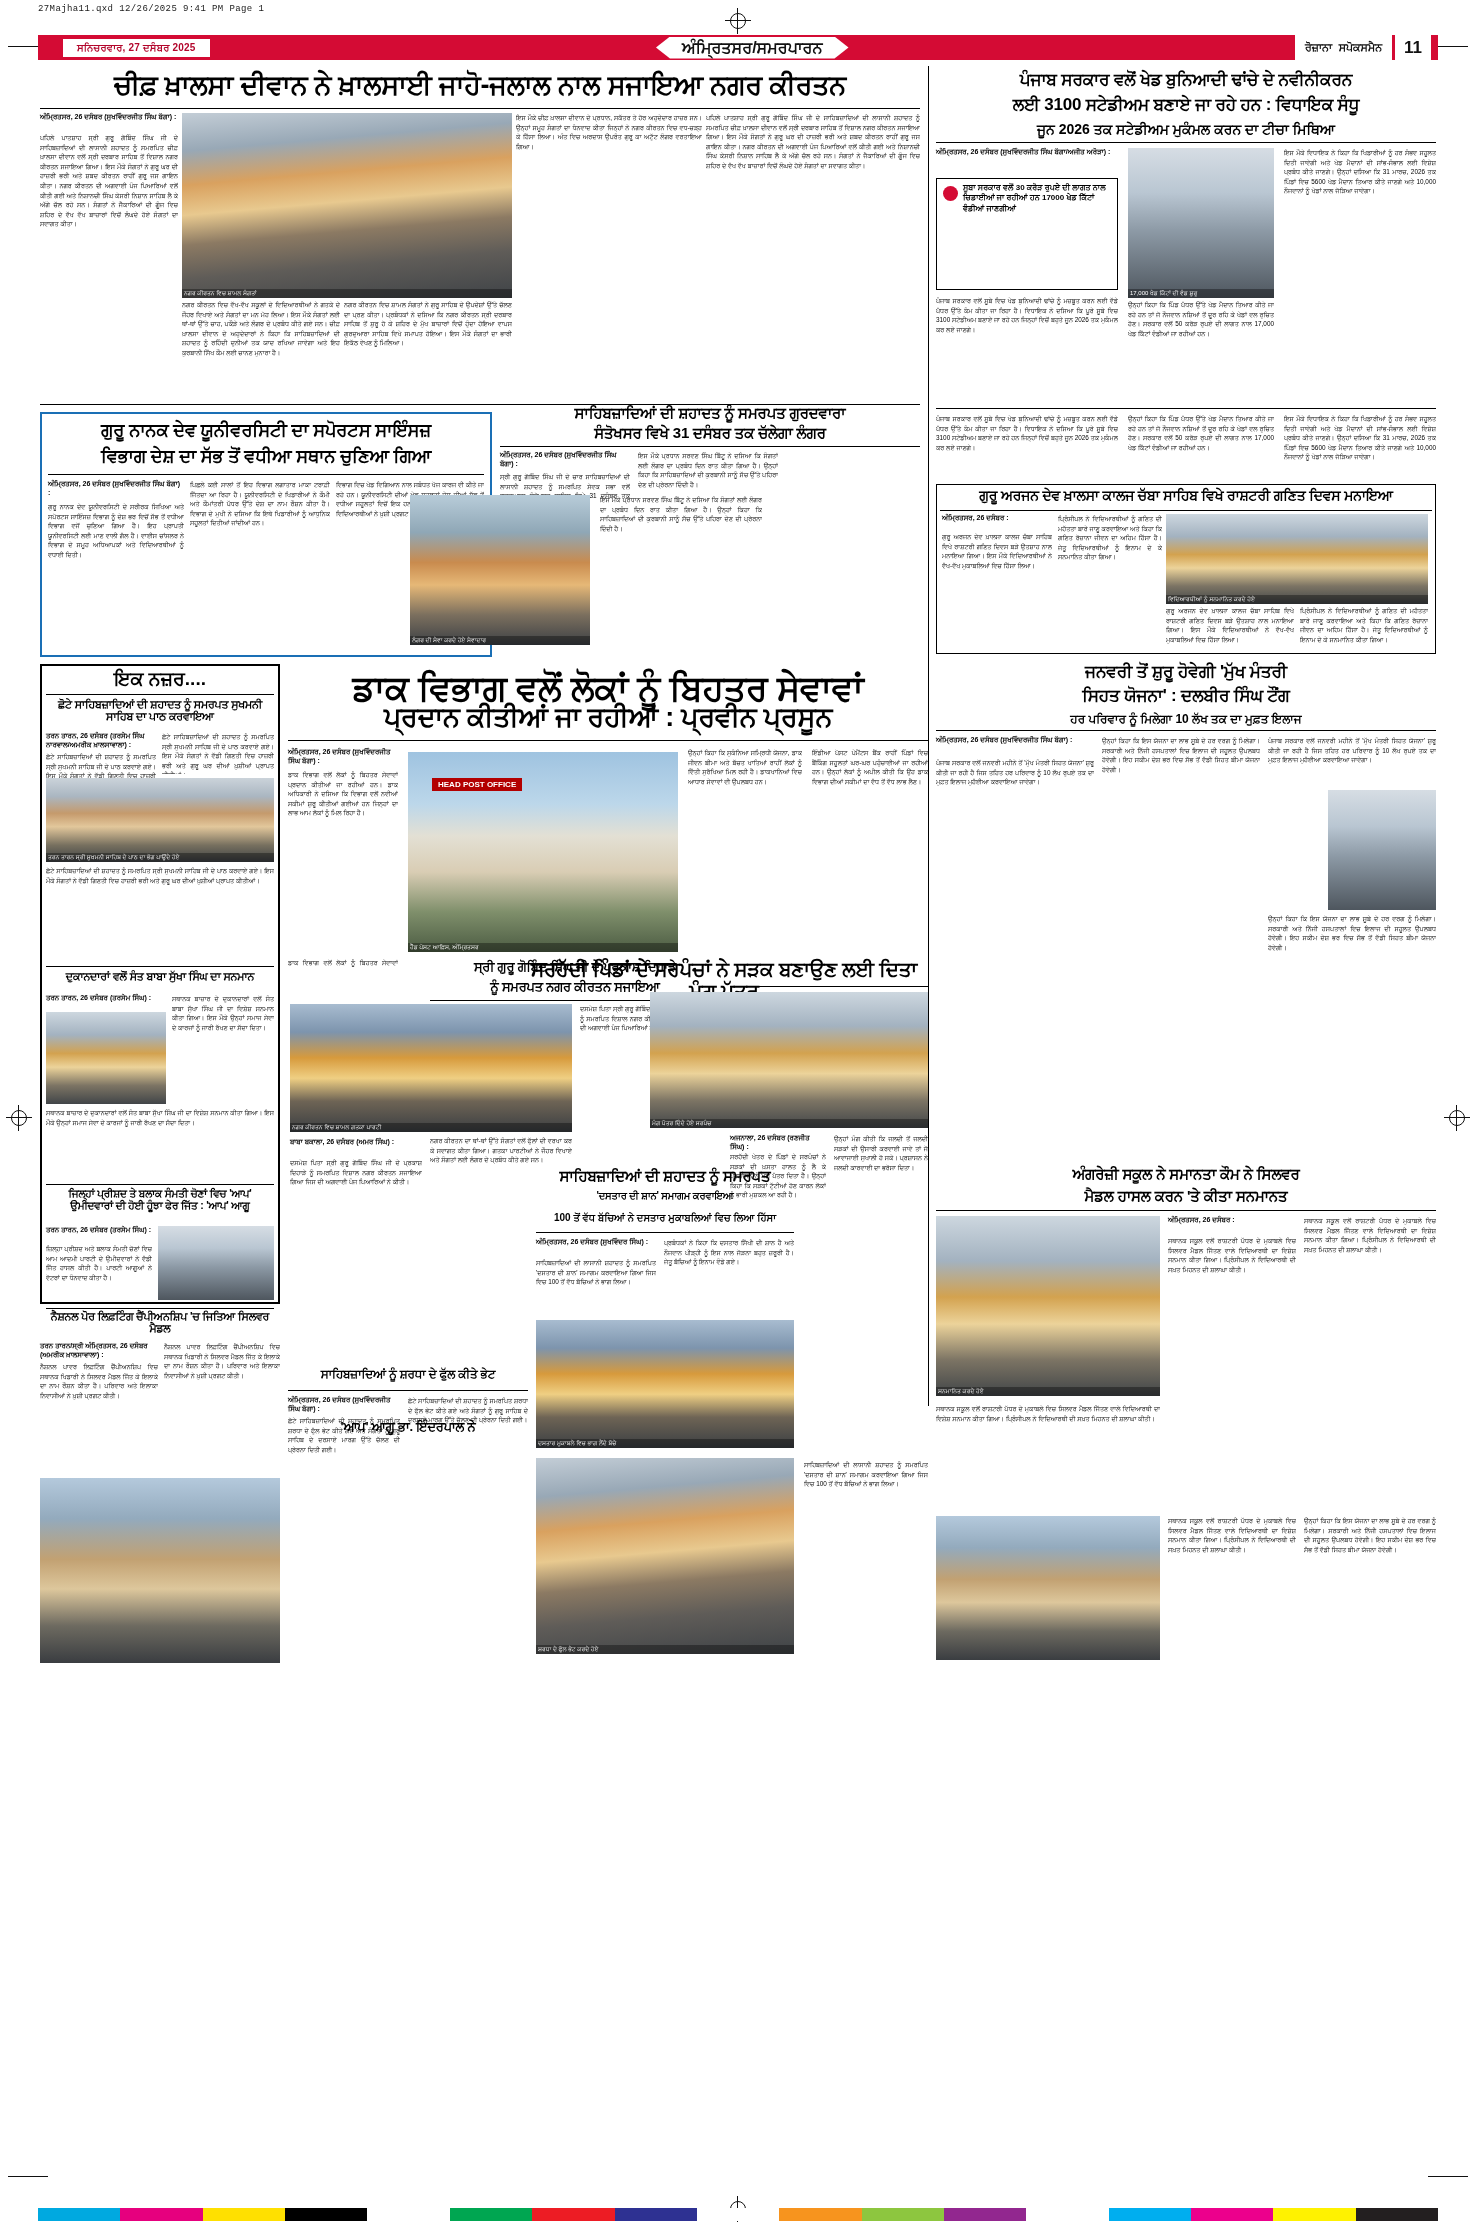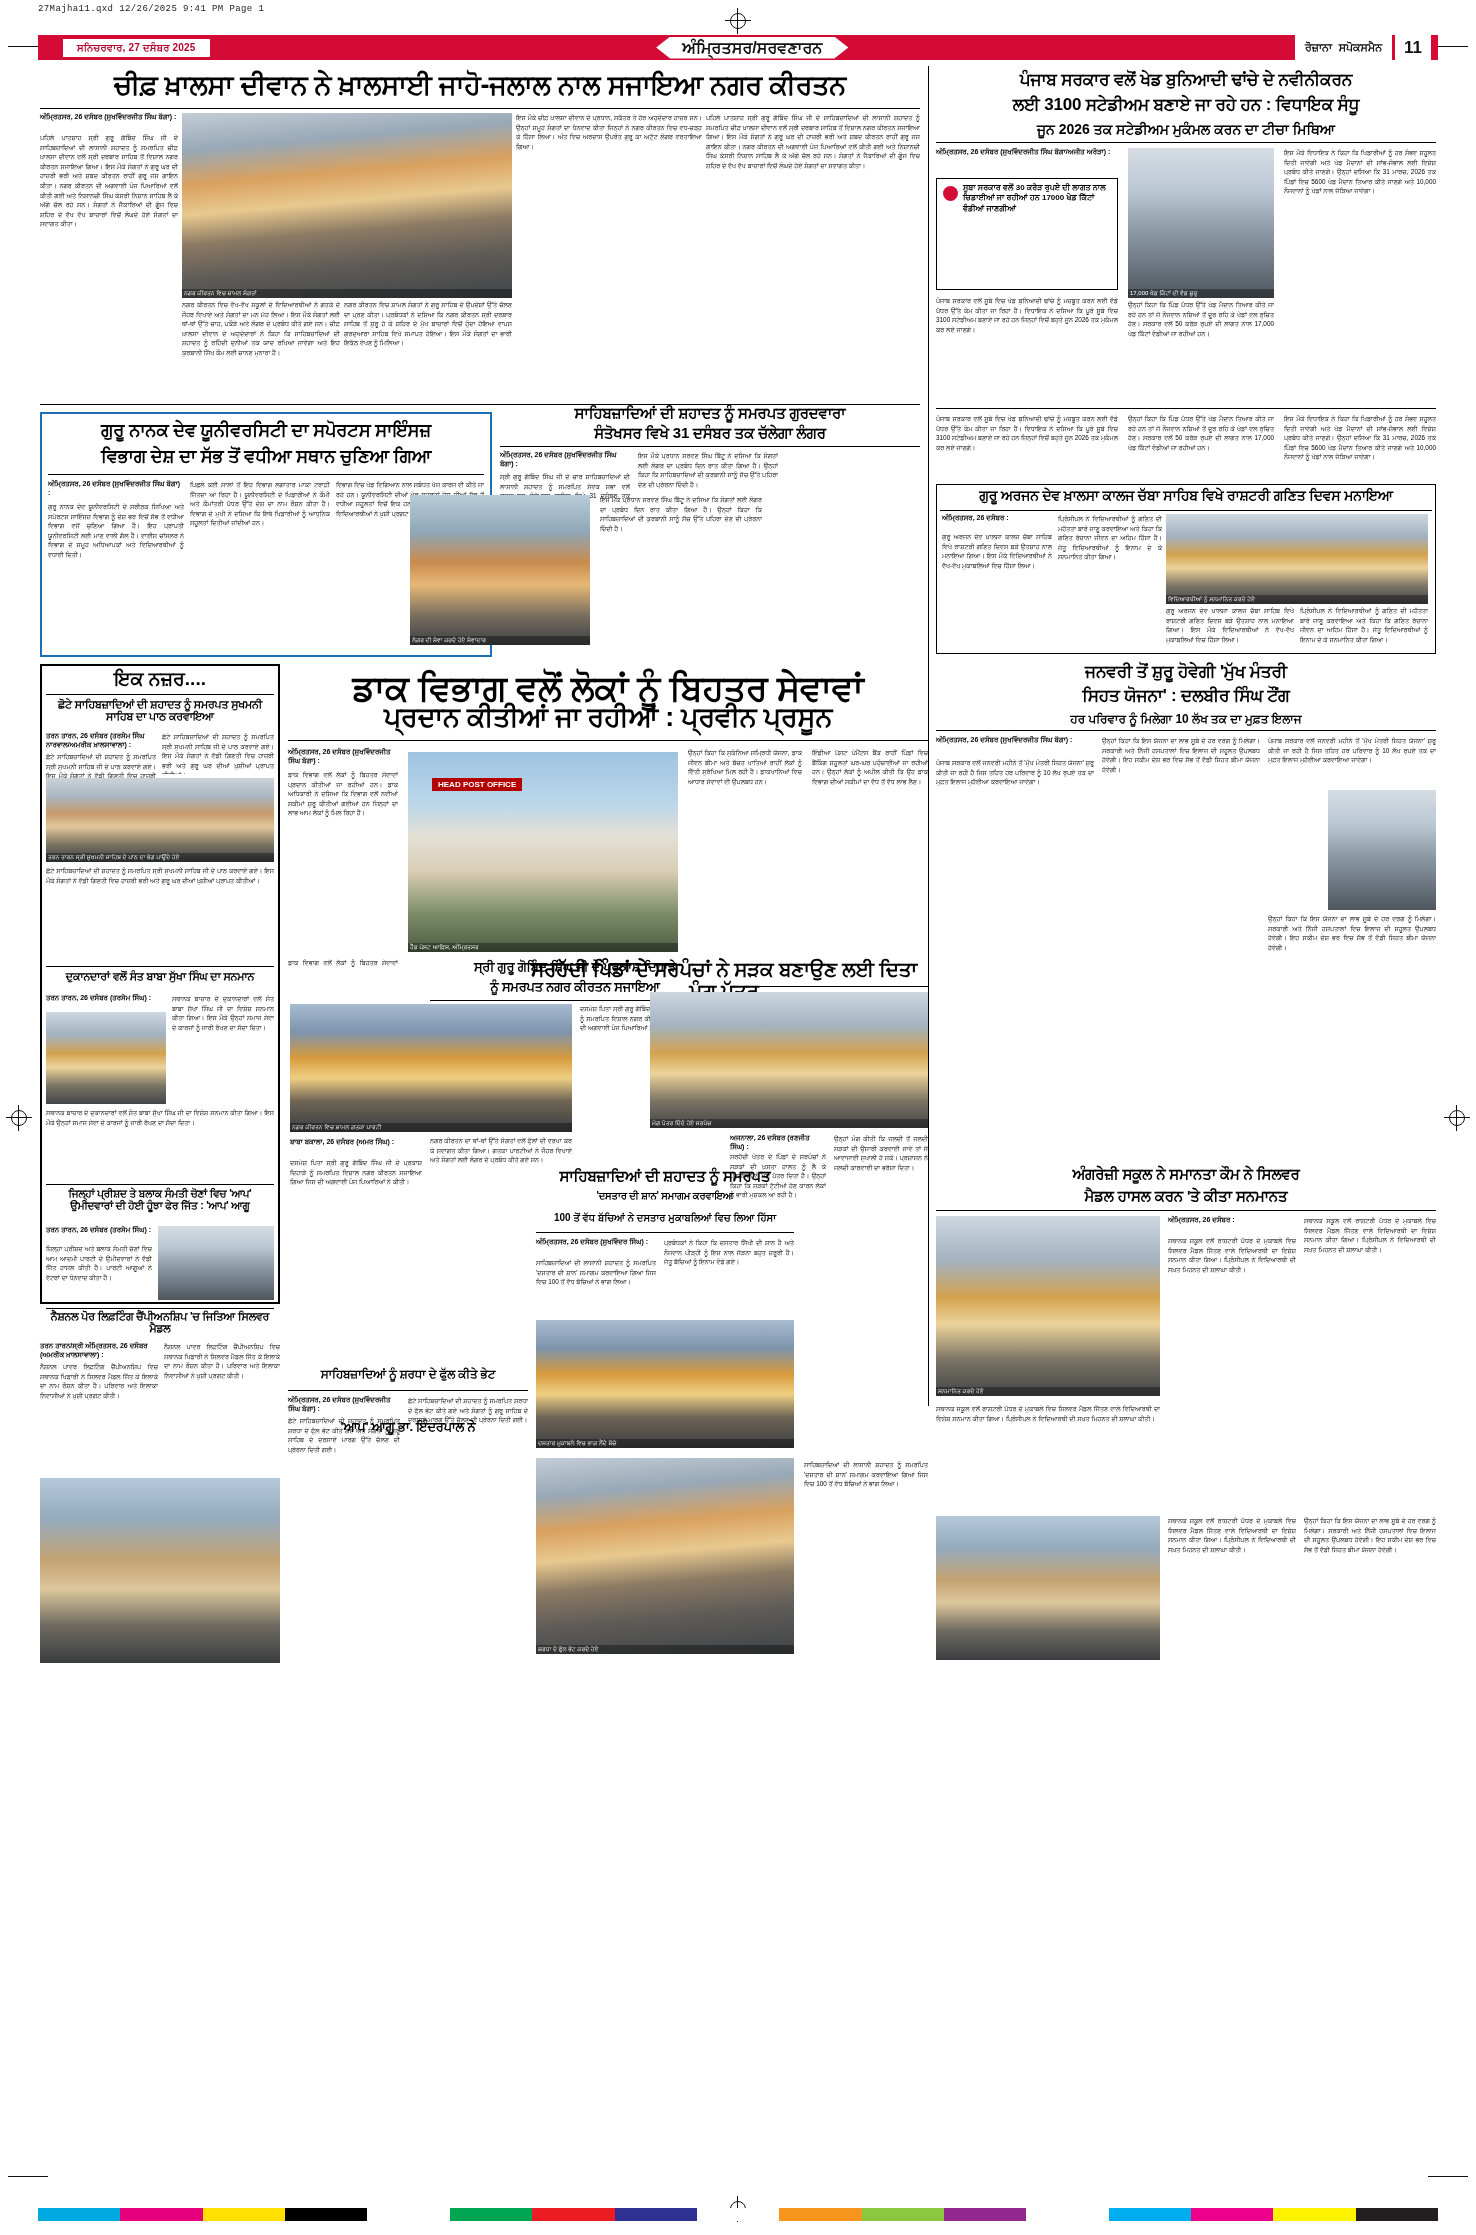--- a/index.html
+++ b/index.html
@@ -142,21 +142,21 @@
       <span class="regcirc"></span>
     </div>
   <div class="trimline" style="left:8px; top:46px; width:40px; height:1px;"></div>
   <div class="trimline" style="left:1428px; top:46px; width:40px; height:1px;"></div>
   <div class="trimline" style="left:8px; top:2176px; width:40px; height:1px;"></div>
   <div class="trimline" style="left:1428px; top:2176px; width:40px; height:1px;"></div>
 
   <div class="masthead">
     <div class="mh-date">ਸਨਿਚਰਵਾਰ, 27 ਦਸੰਬਰ 2025</div>
     <div class="mh-center-wrap">
-      <div class="mh-center">ਅੰਮ੍ਰਿਤਸਰ/ਸਰਵਣਾਰਨ</div>
+      <div class="mh-center">ਅੰਮ੍ਰਿਤਸਰ/ਸਮਰਪਾਰਨ</div>
     </div>
     <div class="mh-right">
       <div class="mh-brand">ਰੋਜ਼ਾਨਾ ਸਪੋਕਸਮੈਨ</div>
       <div class="mh-pageno">11</div>
     </div>
   </div>
 
   <div class="hl c" style="left:40px; top:70px; width:880px; font-size:27px;">ਚੀਫ਼ ਖ਼ਾਲਸਾ ਦੀਵਾਨ ਨੇ ਖ਼ਾਲਸਾਈ ਜਾਹੋ-ਜਲਾਲ ਨਾਲ ਸਜਾਇਆ ਨਗਰ ਕੀਰਤਨ</div>
   <div class="rule" style="left:40px; top:108px; width:880px; height:1px;"></div>
 

